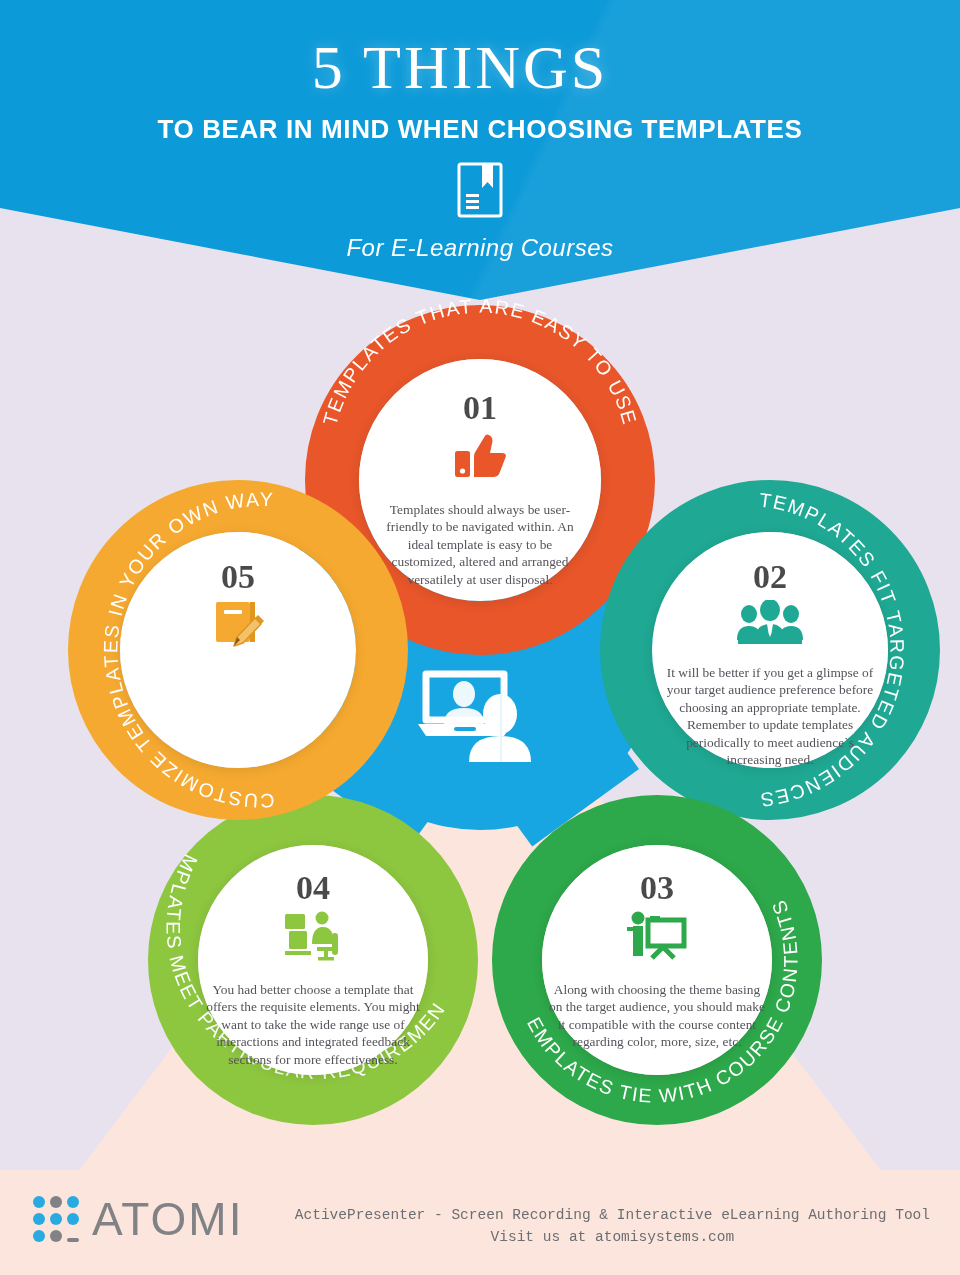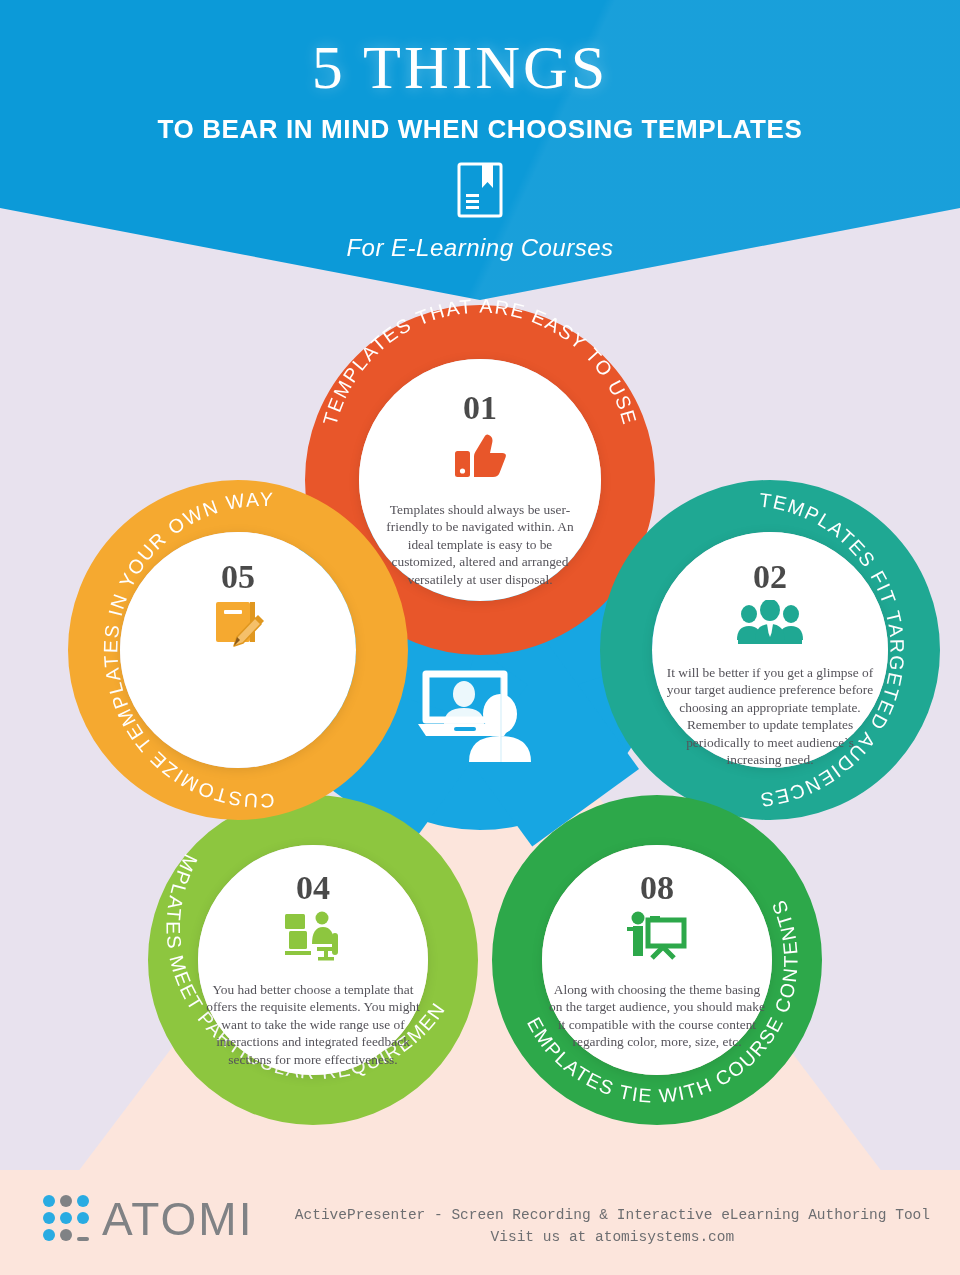--- a/index.html
+++ b/index.html
@@ -84,21 +84,21 @@
     font-size:13.4px; line-height:1.30; color:#55535a;
     text-align:center; padding:0 6px; margin-top:20px;
   }
   .arc-label {
     font-family:"Liberation Sans", sans-serif;
     font-size:19.5px; fill:#ffffff; letter-spacing:1.6px;
   }
 
   
   .footer { position:absolute; left:0; bottom:0; width:960px; height:105px; background:#fce5dc; }
-  .logo-wrap { position:absolute; left:42px; top:22px; display:flex; align-items:center; }
+  .logo-wrap { position:absolute; left:32px; top:22px; display:flex; align-items:flex-end; }
   .logo-dots { width:52px; height:52px; margin-right:8px; }
   .logo-word {
     font-family:"Liberation Sans", sans-serif;
     font-size:46px; color:#808285; letter-spacing:2px; font-weight:400;
   }
   .footer-text {
     position:absolute; right:30px; top:34px; text-align:center;
     font-family:Liberation Mono, monospace;
     font-size:14.5px; color:#6d6e71; line-height:1.55;
   }
@@ -205,21 +205,21 @@
     <svg class="ring-svg" width="330" height="330" viewBox="0 0 330 330">
       <circle cx="165" cy="165" r="140" fill="none" stroke="#2da84a" stroke-width="50"></circle>
       <defs>
           <path id="arc3" d="M 32 221 A 140 140 0 1 0 294 109"></path>
         </defs>
       <text class="arc-label">
         <textPath href="#arc3" startOffset="50%" text-anchor="middle">TEMPLATES TIE WITH COURSE CONTENTS</textPath>
       </text>
     </svg>
     <div class="hole" style="left:50px; top:50px; width:230px; height:230px; padding-top:26px;">
-      <div class="num">08</div>
+      <div class="num">03</div>
       <div class="node-icon">
         <svg width="62" height="50" viewBox="0 0 62 50">
           <g fill="#2da84a">
             <circle cx="12" cy="7" r="6.5"></circle>
             <rect x="7" y="15" width="10" height="30"></rect>
             <rect x="1" y="16" width="16" height="4"></rect>
           </g>
           <rect x="24" y="5" width="10" height="4" fill="#2da84a"></rect>
           <path d="M22 9 h36 v26 h-36 Z" fill="none" stroke="#2da84a" stroke-width="5"></path>
           <path d="M26 47 l11 -11 l11 11" fill="none" stroke="#2da84a" stroke-width="5" stroke-linejoin="round"></path>

